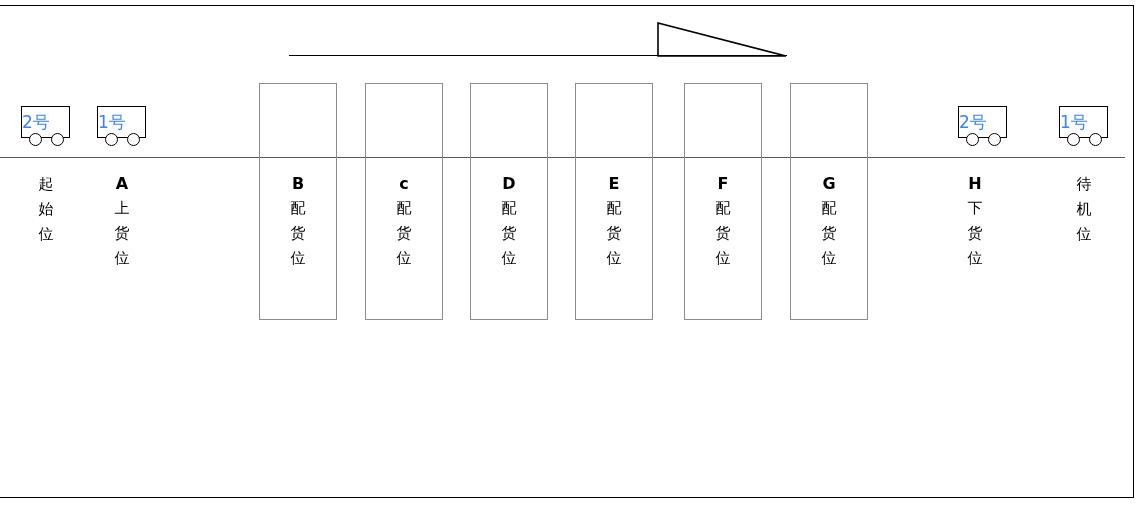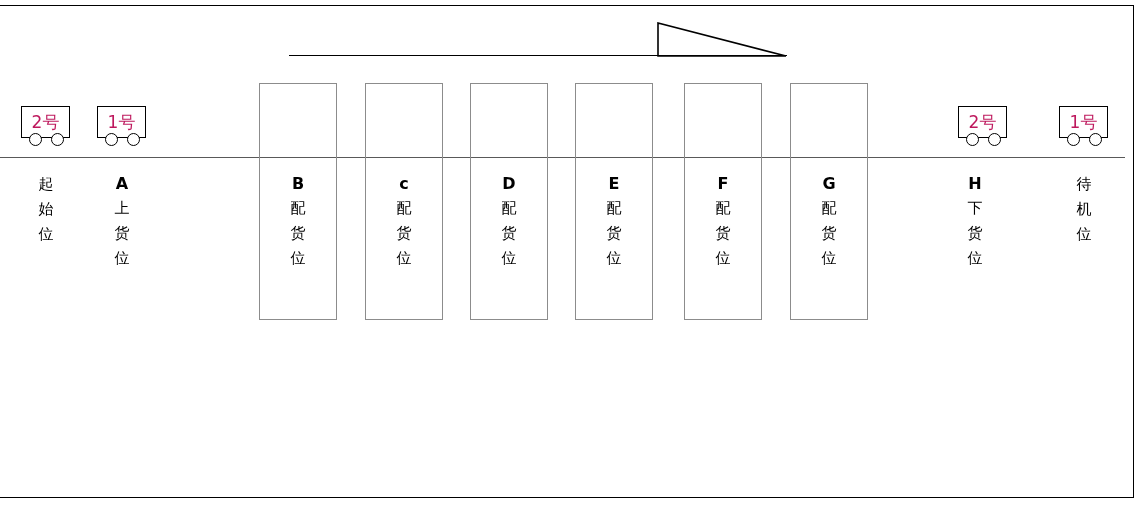--- a/index.html
+++ b/index.html
@@ -84,25 +84,25 @@
     top:106px;
     width:49px;
     height:32px;
     border:1.3px solid #000;
     box-sizing:border-box;
     background:#fff;
   }
   .cart-text{
     display:block;
     width:100%;
-    text-align:center;
+    text-align:left;
     font-family:"DejaVu Sans","Liberation Sans",sans-serif;
     font-size:17px;
     line-height:30px;
-    color:#be185d;
+    color:#3b82f6;
     white-space:nowrap;
   }
   .wheel{
     position:absolute;
     width:11px;
     height:11px;
     border:1.3px solid #000;
     border-radius:50%;
     background:#fff;
     top:26px;

